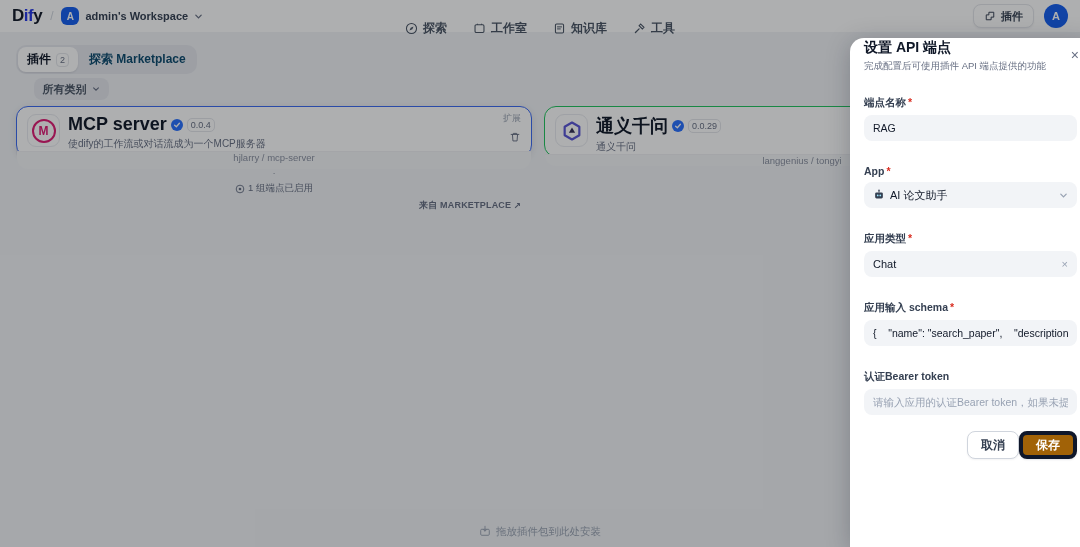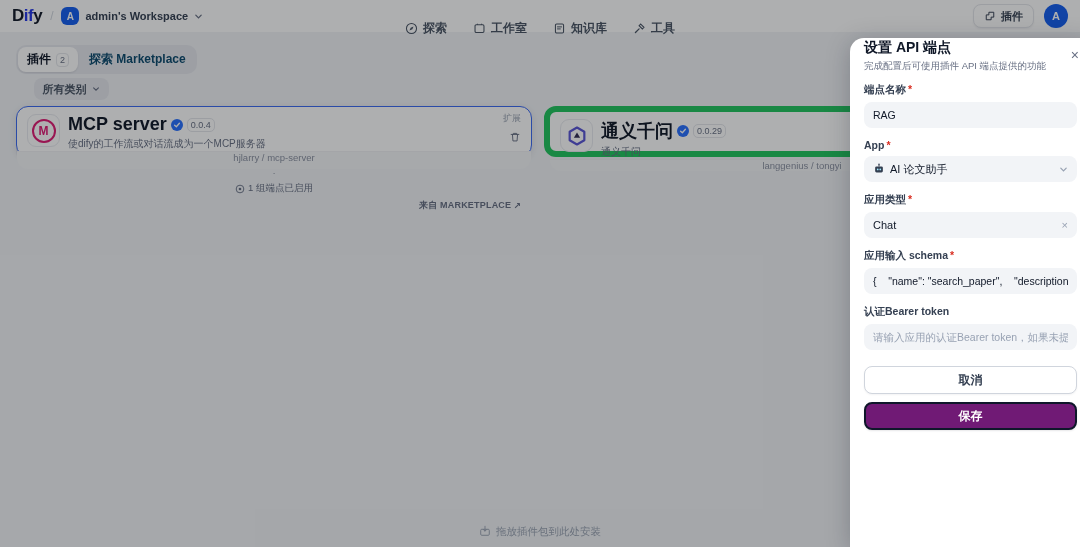--- a/index.html
+++ b/index.html
@@ -29,21 +29,21 @@
   .tab.active { background:#fff; color:#101828; box-shadow:0 1px 2px rgba(16,24,40,.1); }
   .tab-badge { font-size:9px; font-weight:500; color:#676f83; border:1px solid #e4e6eb; border-radius:4px; padding:0 3px; background:#fff; line-height:12px; }
 
   .filters { position:absolute; top:46px; left:16px; display:flex; gap:8px; align-items:center;flex-direction:column; }
   .chip { display:inline-flex; align-items:center; gap:5px; height:22px; padding:0 9px; background:#e6e8ee; border-radius:8px; font-size:11px; font-weight:600; color:#495464; cursor:pointer; white-space:nowrap; }
   .searchbox { display:inline-flex; align-items:center; gap:6px; height:22px; width:110px; padding:0 8px; background:#e6e8ee; border-radius:8px; }
   .searchbox input { border:none; outline:none; background:transparent; width:70px; font-size:11px; color:#354052; font-family:inherit; }
   .searchbox input::placeholder { color:#98a2b3; }
 
   
-  .card { position:absolute; top:74px; width:516px; height:51px; background:#fff; border:6px solid #22c55e; border-radius:12px; display:flex; flex-direction:column; cursor:pointer; }
+  .card { position:absolute; top:74px; width:516px; height:51px; background:#fff; border:1px solid #22c55e; border-radius:12px; display:flex; flex-direction:column; cursor:pointer; }
   .card.selected { border:1.5px solid #3b6af2; box-shadow:0 2px 8px rgba(16,24,40,.1); }
   .card1 { left:16px; }
   .card2 { left:544px; }
   .card-main { flex:1; display:flex; gap:8px; padding:7px 10px 0 10px; position:relative; }
   .picon { width:33px; height:33px; border:1px solid #e9ebf0; border-radius:9px; background:#fff; display:flex; align-items:center; justify-content:center; flex:none; }
   .mcp-ring { width:24px; height:24px; border:2px solid #e01b74; border-radius:50%; color:#e01b74; font-size:12px; font-weight:700; display:flex; align-items:center; justify-content:center; }
   .ttl-row { display:flex; align-items:center; gap:4px; }
   .ptitle { font-size:18px; font-weight:700; color:#101828; white-space:nowrap; }
   .vbadge { width:12px; height:12px; border-radius:50%; background:#2970ff; color:#fff; display:flex; align-items:center; justify-content:center; flex:none; }
   .vchip { font-size:9px; color:#676f83; border:1px solid #e4e6eb; border-radius:5px; padding:0 3px; background:#fff; line-height:12px; }
@@ -55,33 +55,33 @@
   .foot-right { margin-left:auto; display:flex; align-items:center; gap:2px; font-size:9px; font-weight:600; letter-spacing:.2px; color:#676f83; cursor:pointer; }
 
   .dropzone { position:absolute; bottom:8px; left:0; right:0; display:flex; align-items:flex-start; justify-content:center; gap:5px; font-size:10.5px; color:#9aa3b2; }
 
   
   .overlay { position:absolute; inset:0; background:rgba(10,12,16,.33); z-index:10; }
   .panel { position:absolute; top:38px; left:850px; width:241px; bottom:0; background:#fff; border-radius:14px 8px 0 0; box-shadow:0 4px 24px rgba(16,24,40,.25); z-index:20; padding:0 14px 0 14px; }
   .panel-title { font-size:14px; font-weight:700; color:#101828; line-height:18px; }
   .panel-close { position:absolute; top:10px; right:12px; font-size:14px; color:#676f83; cursor:pointer; line-height:14px; }
   .panel-sub { margin-top:3px; font-size:9.5px; color:#676f83; line-height:13px; }
-  .fgroup { margin-top:11px; }
+  .fgroup { margin-top:24px; }
   .fgroup:first-of-type { margin-top:16px; }
   .flabel { font-size:10.5px; font-weight:700; color:#354052; }
   .req { color:#d92d20; margin-left:2px; }
   .finput { margin-top:5px; width:100%; height:26px; background:#f2f4f7; border:none; border-radius:8px; padding:0 9px; font-size:10.5px; color:#101828; font-family:inherit; display:flex; align-items:center; gap:5px; outline:none; }
   input.finput { display:block; }
   input.finput::placeholder { color:#98a2b3; }
   .finput .ftext { flex:1; font-size:11px; color:#101828; white-space:nowrap; overflow:hidden; }
   .finput .fclear, .finput .fchev { color:#98a2b3; flex:none; line-height:0; font-size:11px; cursor:pointer; }
-  .btns { display:flex; justify-content:flex-end; gap:8px; margin-top:16px;flex-direction:column; }
+  .btns { display:flex; justify-content:flex-end; gap:0; margin-top:16px; }
   .btn { height:28px; padding:0 13px; border-radius:8px; font-size:12px; font-weight:600; font-family:inherit; cursor:pointer; }
   .btn-cancel { background:#fff; border:1px solid #d0d5dd; color:#354052; box-shadow:0 1px 2px rgba(16,24,40,.05); }
-  .btn-save { background:#701a75; border:2px solid #0f172a; color:#fff; box-shadow:0 1px 2px rgba(16,24,40,.1); }
+  .btn-save { background:#a16207; border:4px solid #0f172a; color:#fff; box-shadow:0 1px 2px rgba(16,24,40,.1); }
 </style>
 </head>
 <body>
 
 <div class="header">
   <div class="logo">
     <span class="dark">D</span>
       <span class="blue">if</span>
       <span class="dark">y</span>
   </div>

